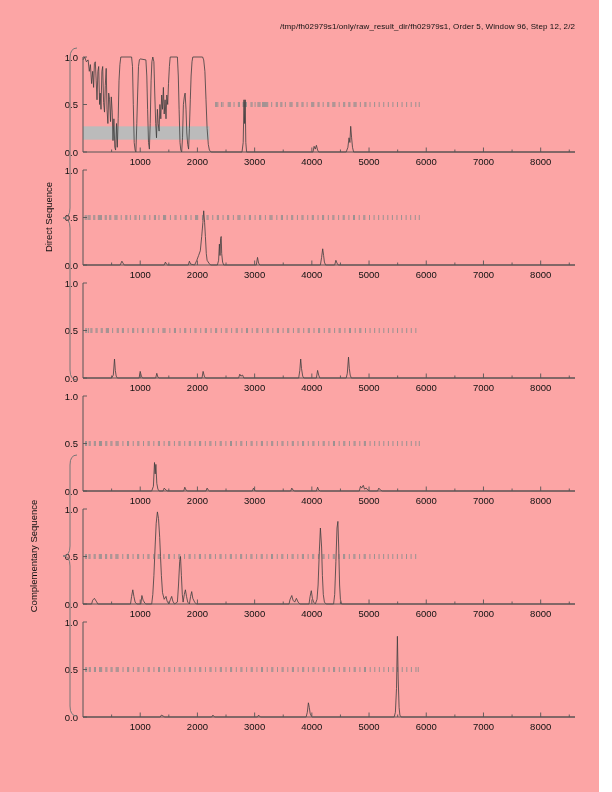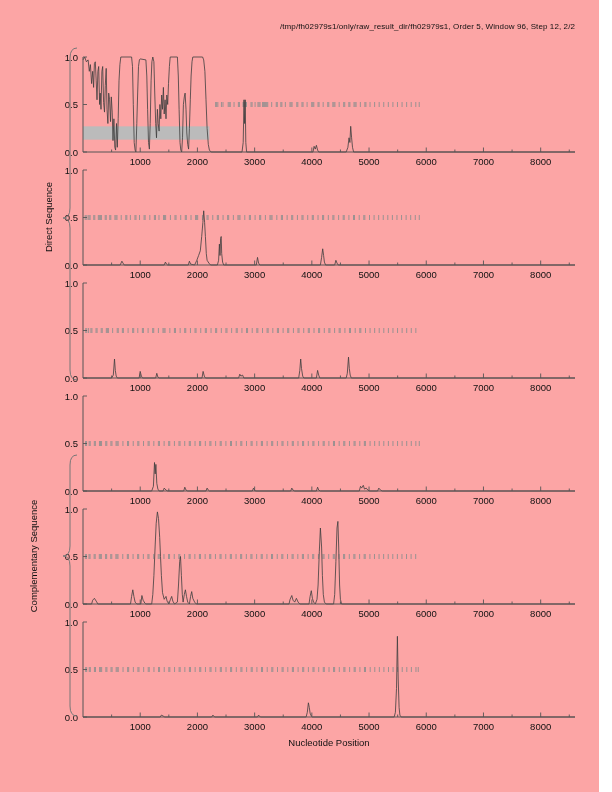--- a/index.html
+++ b/index.html
@@ -832,14 +832,13 @@
         <text x="540.6744186046512" y="730" text-anchor="middle" font-size="9.5" fill="#111111">8000</text>
         <text x="78" y="625.5" text-anchor="end" font-size="9.5" fill="#111111">1.0</text>
         <text x="78" y="673" text-anchor="end" font-size="9.5" fill="#111111">0.5</text>
         <text x="78" y="720.5" text-anchor="end" font-size="9.5" fill="#111111">0.0</text>
       </g>
       <path d="M 77 48 Q 70 48 70 58 L 70 208 Q 70 218 63 218 Q 70 218 70 228 L 70 370 Q 70 380 77 380" fill="none" stroke="#777" stroke-width="1"></path>
       <path d="M 77 455 Q 70 455 70 465 L 70 546 Q 70 556 63 556 Q 70 556 70 566 L 70 706 Q 70 716 77 716" fill="none" stroke="#777" stroke-width="1"></path>
     </svg>
   <div class="rot-label" style="left:48px;top:217px;">Direct Sequence</div>
   <div class="rot-label" style="left:33px;top:556px;">Complementary Sequence</div>
-  <div class="x-axis-title">Nucleotide Position</div>
 </div>
 
 </body></html>

